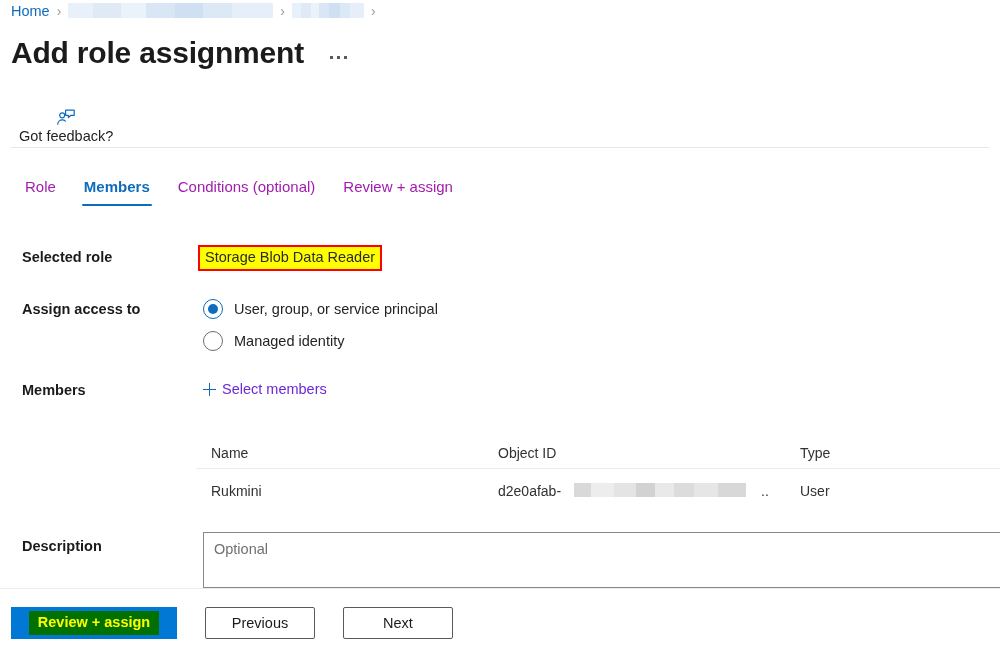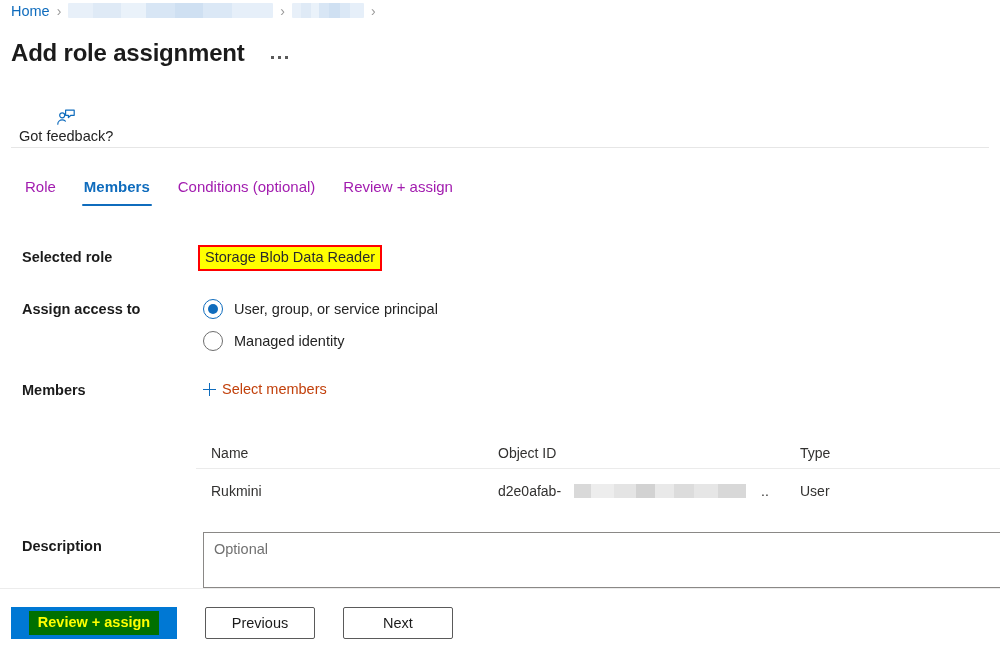--- a/index.html
+++ b/index.html
@@ -39,21 +39,21 @@
   }
   .crumb-redacted.c1 { width: 205px; }
   .crumb-redacted.c2 { width: 72px; }
 
   
   .title-row {
     position: absolute; left: 11px; top: 33px;
     display: flex; align-items: center;
   }
   .page-title {
-    font-size: 24px; font-weight: 600; color: #1b1b1b;
+    font-size: 30px; font-weight: 600; color: #1b1b1b;
     letter-spacing: -0.2px; line-height: 40px;
   }
   .ellipsis-btn {
     margin-left: 22px; margin-top: 8px;
     display: flex; gap: 4px; align-items: center; cursor: pointer;
     padding: 4px;
   }
   .ellipsis-btn i {
     display: block; width: 3px; height: 3px; background: #5a5a5a; border-radius: 0;
   }
@@ -125,21 +125,21 @@
     flex: none;
   }
   .radio-outer.checked { border-color: #0f6cbd; border-width: 1.5px; }
   .radio-inner { width: 10px; height: 10px; border-radius: 50%; background: #0f6cbd; }
   .radio-text { font-size: 14.5px; color: #242424; }
 
   
   .select-members {
     position: absolute; left: 203px; top: 381px;
     display: flex; align-items: center; gap: 6px;
-    color: #c2410c; font-size: 14.5px; cursor: pointer;
+    color: #6d28d9; font-size: 14.5px; cursor: pointer;
   }
   .plus-icon {
     display: inline-block; width: 13px; height: 13px; position: relative;
   }
   .plus-icon::before, .plus-icon::after {
     content: ""; position: absolute; background: #0f6cbd;
   }
   .plus-icon::before { left: 0; top: 6px; width: 13px; height: 1.6px; }
   .plus-icon::after { top: 0; left: 5.7px; width: 1.6px; height: 13px; }
 
@@ -152,21 +152,21 @@
     font-size: 14px; color: #323130;
     border-bottom: 1px solid #ebebeb;
   }
   .mt-row {
     display: flex; align-items: center; height: 44px;
     font-size: 14px; color: #323130;
   }
   .col-name { width: 302px; padding-left: 15px; }
   .col-objid { width: 302px; }
   .col-type { width: 180px; }
-  .objid-wrap { display: flex; align-items: center; gap: 12px; }
+  .objid-wrap { display: flex; gap: 12px; }
   .objid-blur {
     display: inline-block; width: 172px; height: 14px; margin-left: 1px;
     background:
       linear-gradient(90deg,
         #d9d9d9 0%, #d9d9d9 10%,
         #ededed 10%, #ededed 23%,
         #e4e4e4 23%, #e4e4e4 36%,
         #d2d2d2 36%, #d2d2d2 47%,
         #e9e9e9 47%, #e9e9e9 58%,
         #dcdcdc 58%, #dcdcdc 70%,

